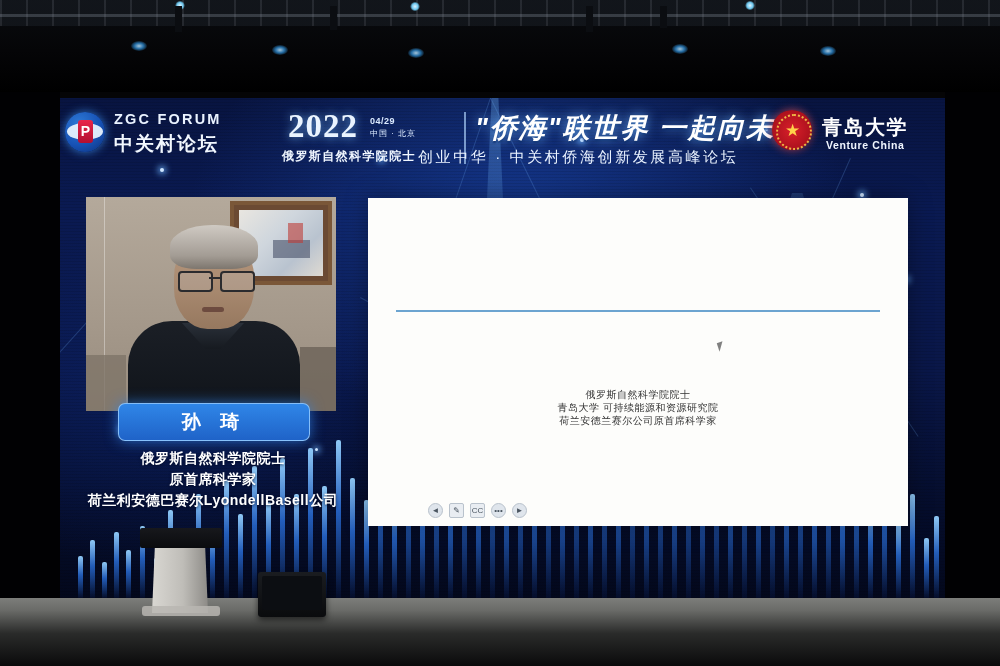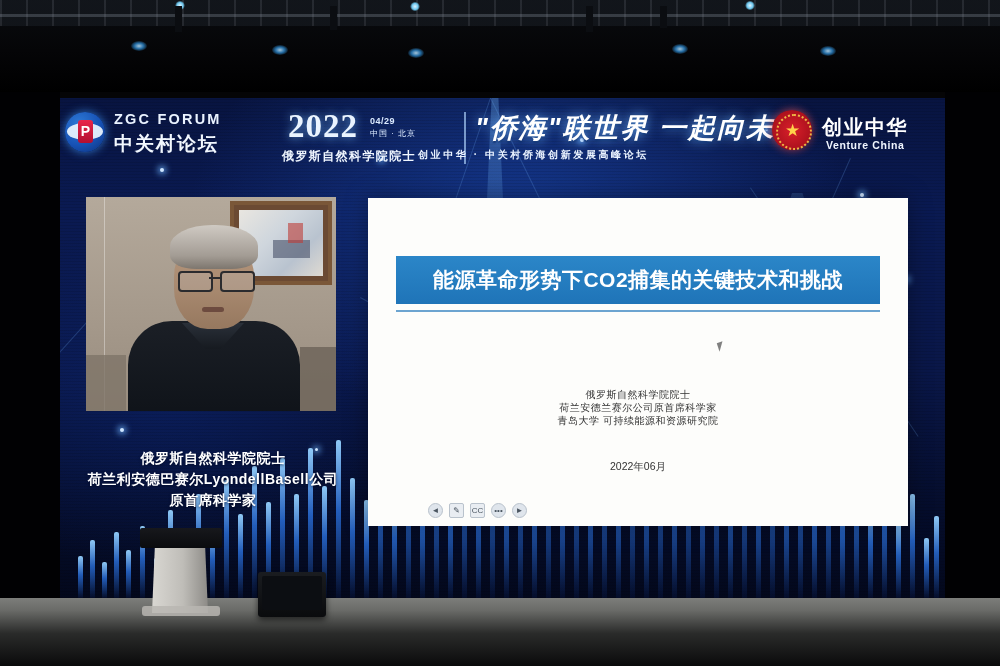--- a/index.html
+++ b/index.html
@@ -54,21 +54,21 @@
     text-shadow:0 0 10px rgba(120,190,255,.8);}
   .datecity{position:absolute;left:310px;top:18px;text-align:left;}
   .date-s{color:#dbeaff;font-size:9px;font-weight:bold;letter-spacing:.5px;}
   .city-s{color:#dbeaff;font-size:8px;letter-spacing:1px;margin-top:2px;}
   .subevent{position:absolute;left:222px;top:50px;color:#f0f7ff;font-size:12px;font-weight:bold;letter-spacing:1.4px;}
   .vdiv{position:absolute;left:404px;top:14px;width:2px;height:52px;background:rgba(180,215,255,.65);}
 
   .mainslogan{position:absolute;left:415px;top:12px;color:#ffffff;font-size:27px;font-weight:bold;
     letter-spacing:2px;text-shadow:0 0 12px rgba(110,180,255,.9),0 2px 2px rgba(0,30,90,.9);
     font-style:italic;white-space:nowrap;}
-  .subslogan{position:absolute;left:358px;top:50px;color:#eaf3ff;font-size:10px;font-weight:bold;
+  .subslogan{position:absolute;left:358px;top:50px;color:#eaf3ff;font-size:15px;font-weight:normal;
     letter-spacing:2.6px;white-space:nowrap;text-align:center;}
 
   .vc-emblem{position:absolute;left:712px;top:12px;width:40px;height:40px;border-radius:50%;
     background:radial-gradient(circle at 50% 50%,#d81f2a 0%,#a8101c 75%,#7d0a14 100%);
     box-shadow:0 0 9px rgba(220,60,60,.7);}
   .vc-ring{position:absolute;left:4px;top:4px;width:32px;height:32px;border-radius:50%;
     border:2px dotted #f5c84a;opacity:.9;}
   .vc-star{position:absolute;left:13px;top:12px;color:#ffd24a;font-size:17px;line-height:17px;}
   .vc-cn{position:absolute;left:762px;top:16px;color:#ffffff;font-size:20px;font-weight:bold;letter-spacing:1.5px;}
   .vc-en{position:absolute;left:766px;top:41px;color:#f0f6ff;font-size:10.5px;font-weight:bold;letter-spacing:.6px;}
@@ -225,21 +225,21 @@
       <div class="subevent">俄罗斯自然科学院院士</div>
       <div class="vdiv"></div>
 
       <div class="mainslogan">"侨海"联世界 一起向未来</div>
       <div class="subslogan">创业中华 · 中关村侨海创新发展高峰论坛</div>
 
       <div class="vc-emblem">
         <div class="vc-ring"></div>
         <div class="vc-star">★</div>
       </div>
-      <div class="vc-cn">创业中华</div>
+      <div class="vc-cn">青岛大学</div>
       <div class="vc-en">Venture China</div>
     </div>
 
     <div class="eq">
       <div class="bar" style="left:18px;height:42px;"></div>
       <div class="bar" style="left:30px;height:58px;"></div>
       <div class="bar" style="left:42px;height:36px;"></div>
       <div class="bar" style="left:54px;height:66px;"></div>
       <div class="bar" style="left:66px;height:48px;"></div>
       <div class="bar" style="left:80px;height:72px;"></div>
@@ -317,37 +317,36 @@
       <div class="cam-neck"></div>
       <div class="cam-collar"></div>
       <div class="cam-head"></div>
       <div class="cam-hair"></div>
       <div class="cam-glass cam-gl"></div>
       <div class="cam-glass cam-gr"></div>
       <div class="cam-bridge"></div>
       <div class="cam-mouth"></div>
     </div>
 
+    <div class="nameplate">
+      <span>孙 琦</span>
+    </div>
     <div class="bio">
       <div>俄罗斯自然科学院院士</div>
+      <div>原首席科学家</div>
       <div>荷兰利安德巴赛尔LyondellBasell公司</div>
-      <div>原首席科学家</div>
     </div>
 
     <div class="slide">
-      <div class="slide-title-bar">
-        <span>能源革命形势下CO2捕集的关键技术和挑战</span>
-      </div>
       <div class="slide-underline"></div>
       <div class="slide-affil">
         <div>俄罗斯自然科学院院士</div>
+        <div>青岛大学 可持续能源和资源研究院</div>
         <div>荷兰安德兰赛尔公司原首席科学家</div>
-        <div>青岛大学 可持续能源和资源研究院</div>
-      </div>
-      <div class="slide-date">2022年06月</div>
+      </div>
       <div class="cursor"></div>
 
       <div class="ctrlbar">
         <div class="ctrl round">◄</div>
         <div class="ctrl">✎</div>
         <div class="ctrl">CC</div>
         <div class="ctrl round">•••</div>
         <div class="ctrl round">►</div>
       </div>
     </div>

